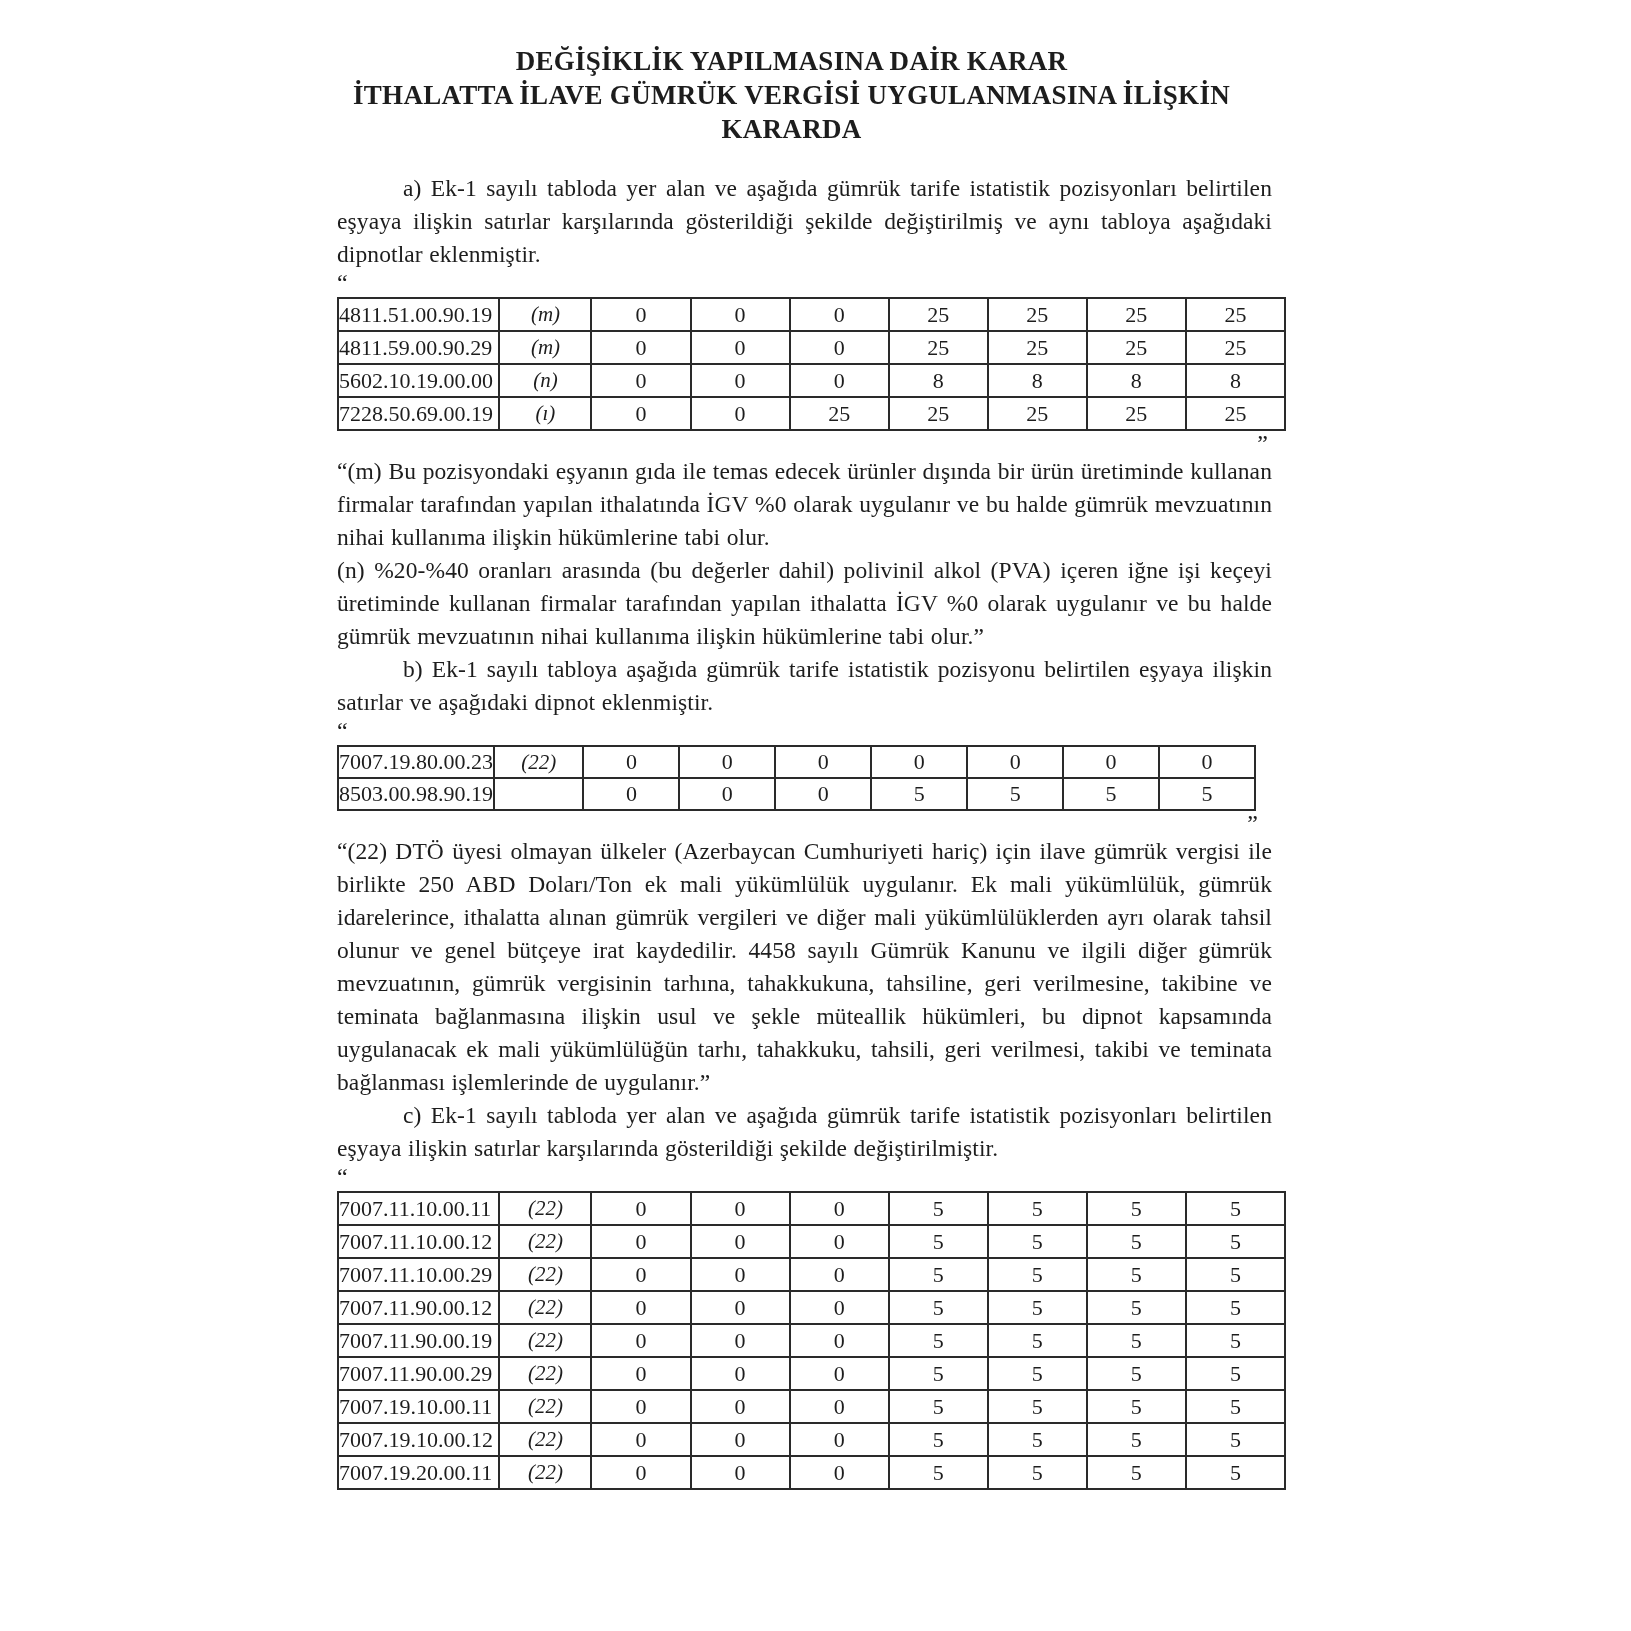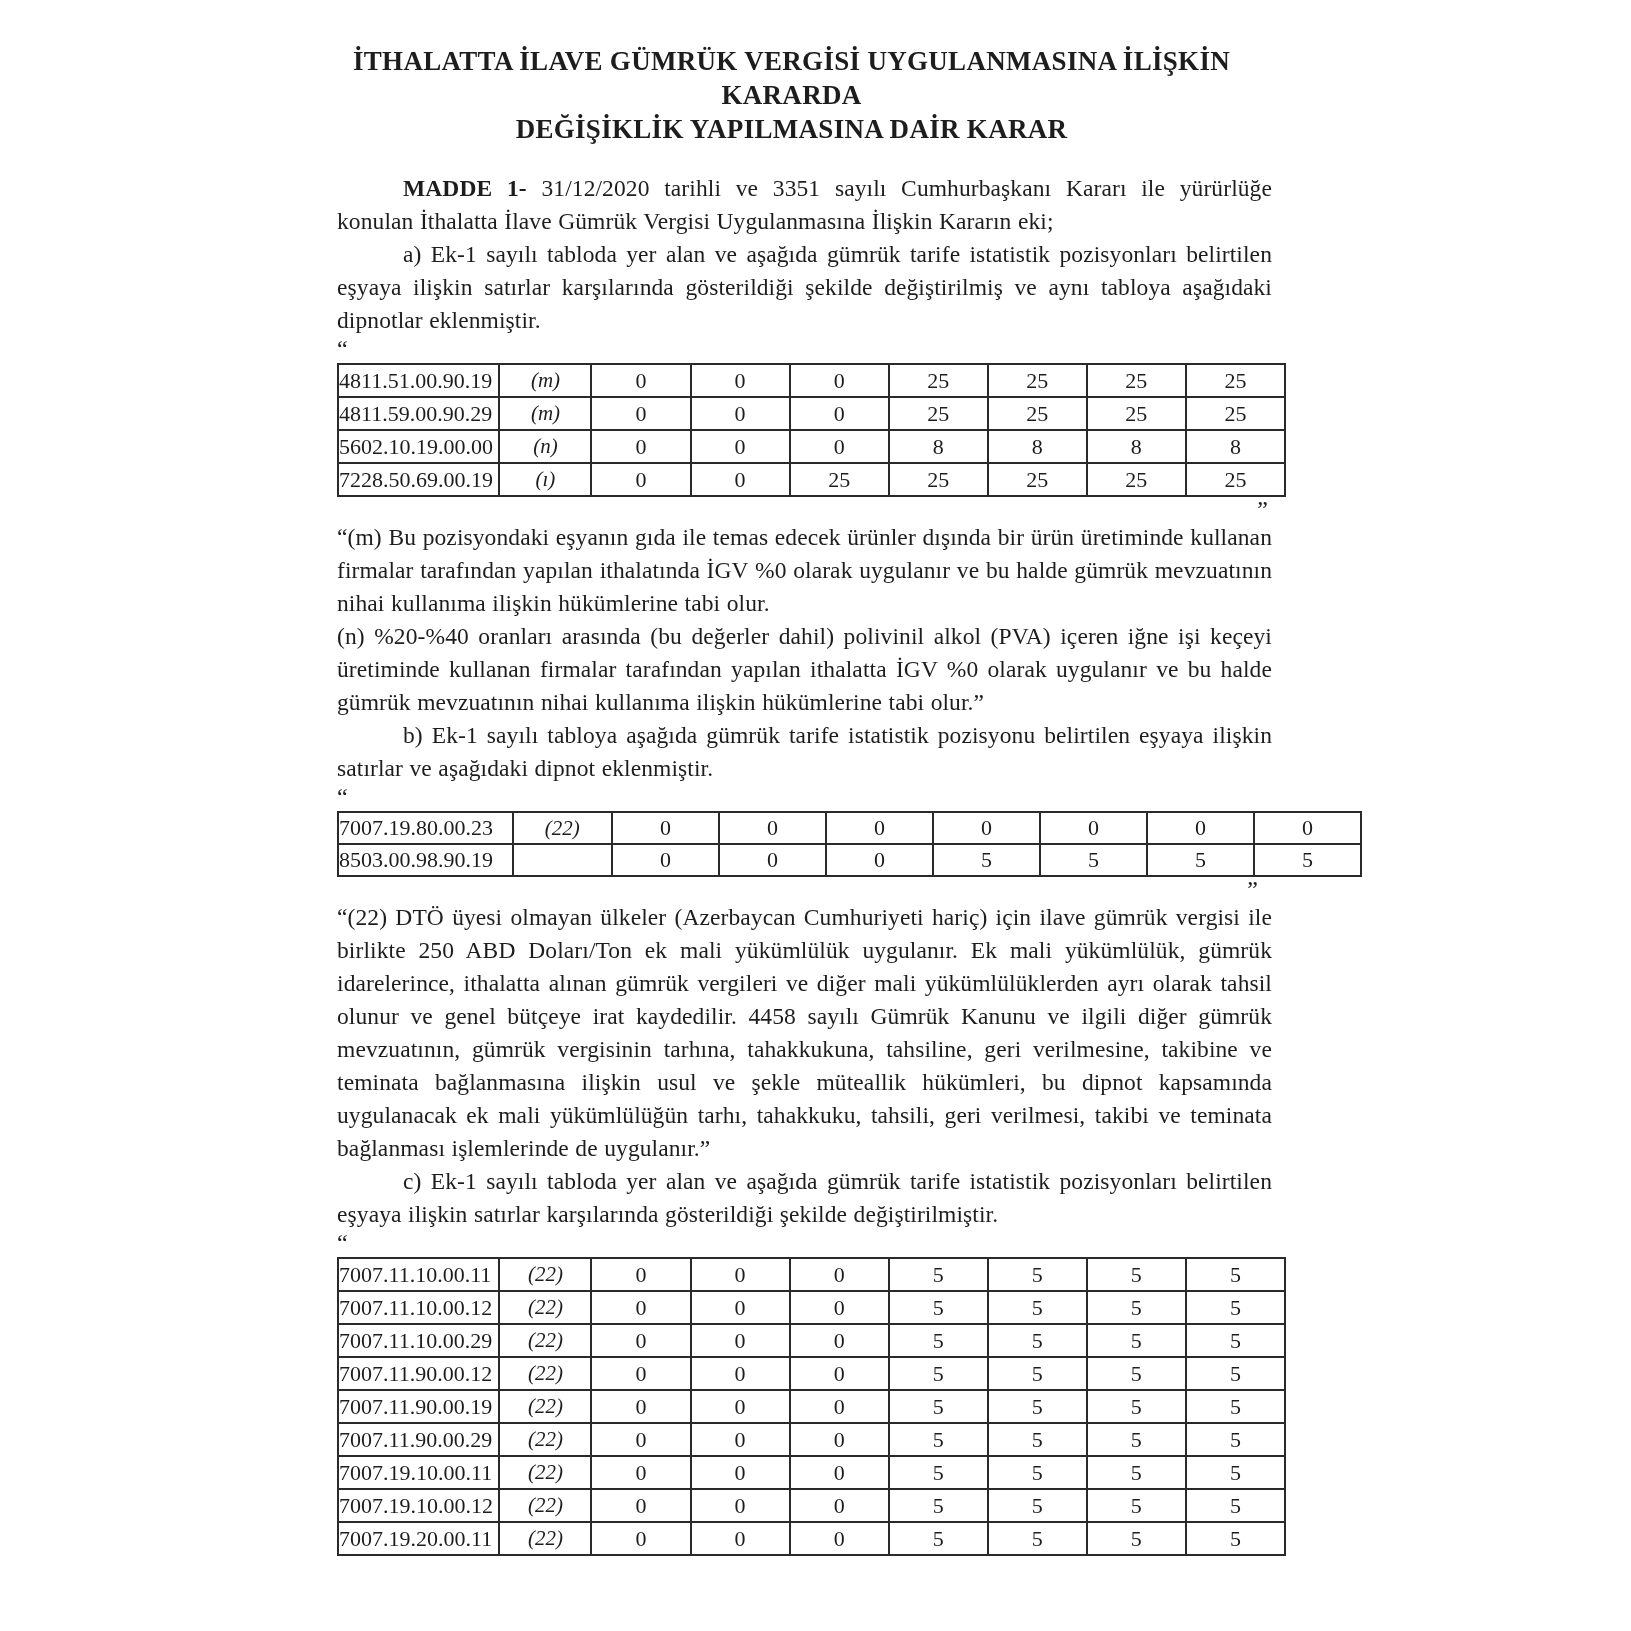--- a/index.html
+++ b/index.html
@@ -51,21 +51,21 @@
     height:24px;
   }
   .qmark.c1{padding-right:4px;}
   .qmark.c2{padding-right:14px;}
   table.tariff{
     border-collapse:collapse;
     table-layout:fixed;
     margin:0;
   }
   table.t13{width:949px;}
-  table.t2{width:1025px;}
+  table.t2{width:919px;}
   table.tariff td{
     border:2px solid var(--border);
     height:31px;
     font-size:22px;
     text-align:center;
     vertical-align:middle;
     padding:0;
     overflow:hidden;
     white-space:nowrap;
   }
@@ -82,25 +82,24 @@
   }
   table.tariff td.cell-num{width:10.35%;}
 </style>
 </head>
 <body>
 
 <div class="page">
   <div class="content">
 
     <h1 class="doc-title">
+      <div>DEĞİŞİKLİK YAPILMASINA DAİR KARAR</div>
       <div>İTHALATTA İLAVE GÜMRÜK VERGİSİ UYGULANMASINA İLİŞKİN KARARDA</div>
-      <div>DEĞİŞİKLİK YAPILMASINA DAİR KARAR</div>
     </h1>
 
-    <p class="body indent"><b>MADDE 1-</b><span> 31/12/2020 tarihli ve 3351 sayılı Cumhurbaşkanı Kararı ile yürürlüğe konulan İthalatta İlave Gümrük Vergisi Uygulanmasına İlişkin Kararın eki;</span></p>
 
     <p class="body indent">a) Ek-1 sayılı tabloda yer alan ve aşağıda gümrük tarife istatistik pozisyonları belirtilen eşyaya ilişkin satırlar karşılarında gösterildiği şekilde değiştirilmiş ve aynı tabloya aşağıdaki dipnotlar eklenmiştir.</p>
 
     <div class="qmark open">“</div>
 
     <table class="tariff t13">
       <tbody>
           <tr>
             <td class="cell-code">4811.51.00.90.19</td>
             <td class="cell-note">(m)</td>

